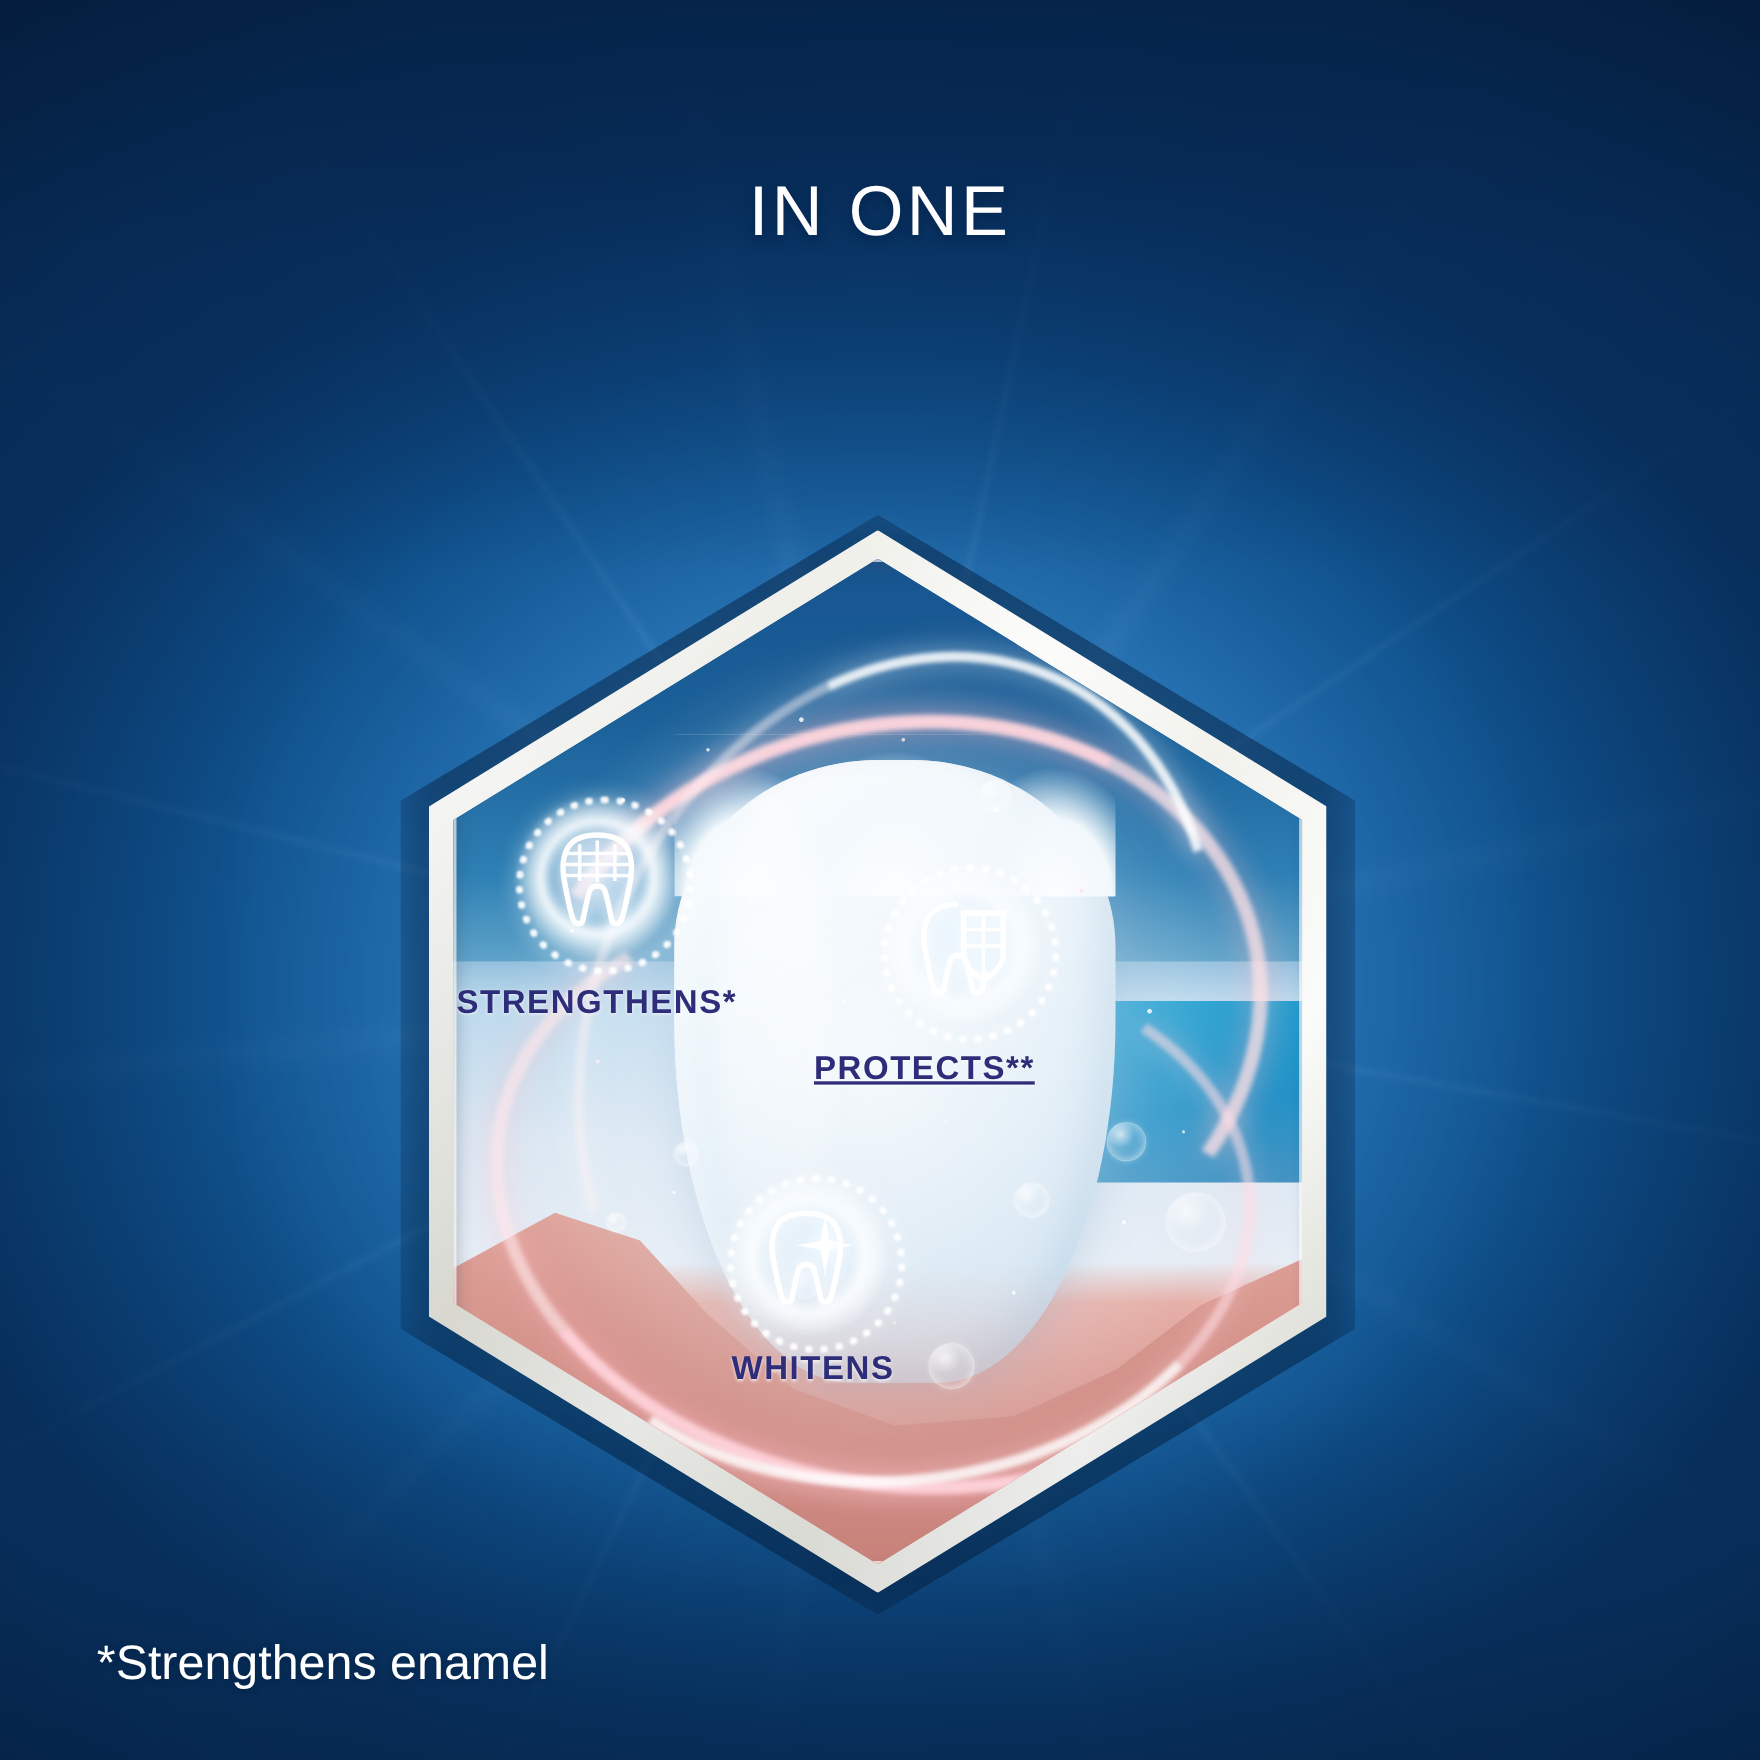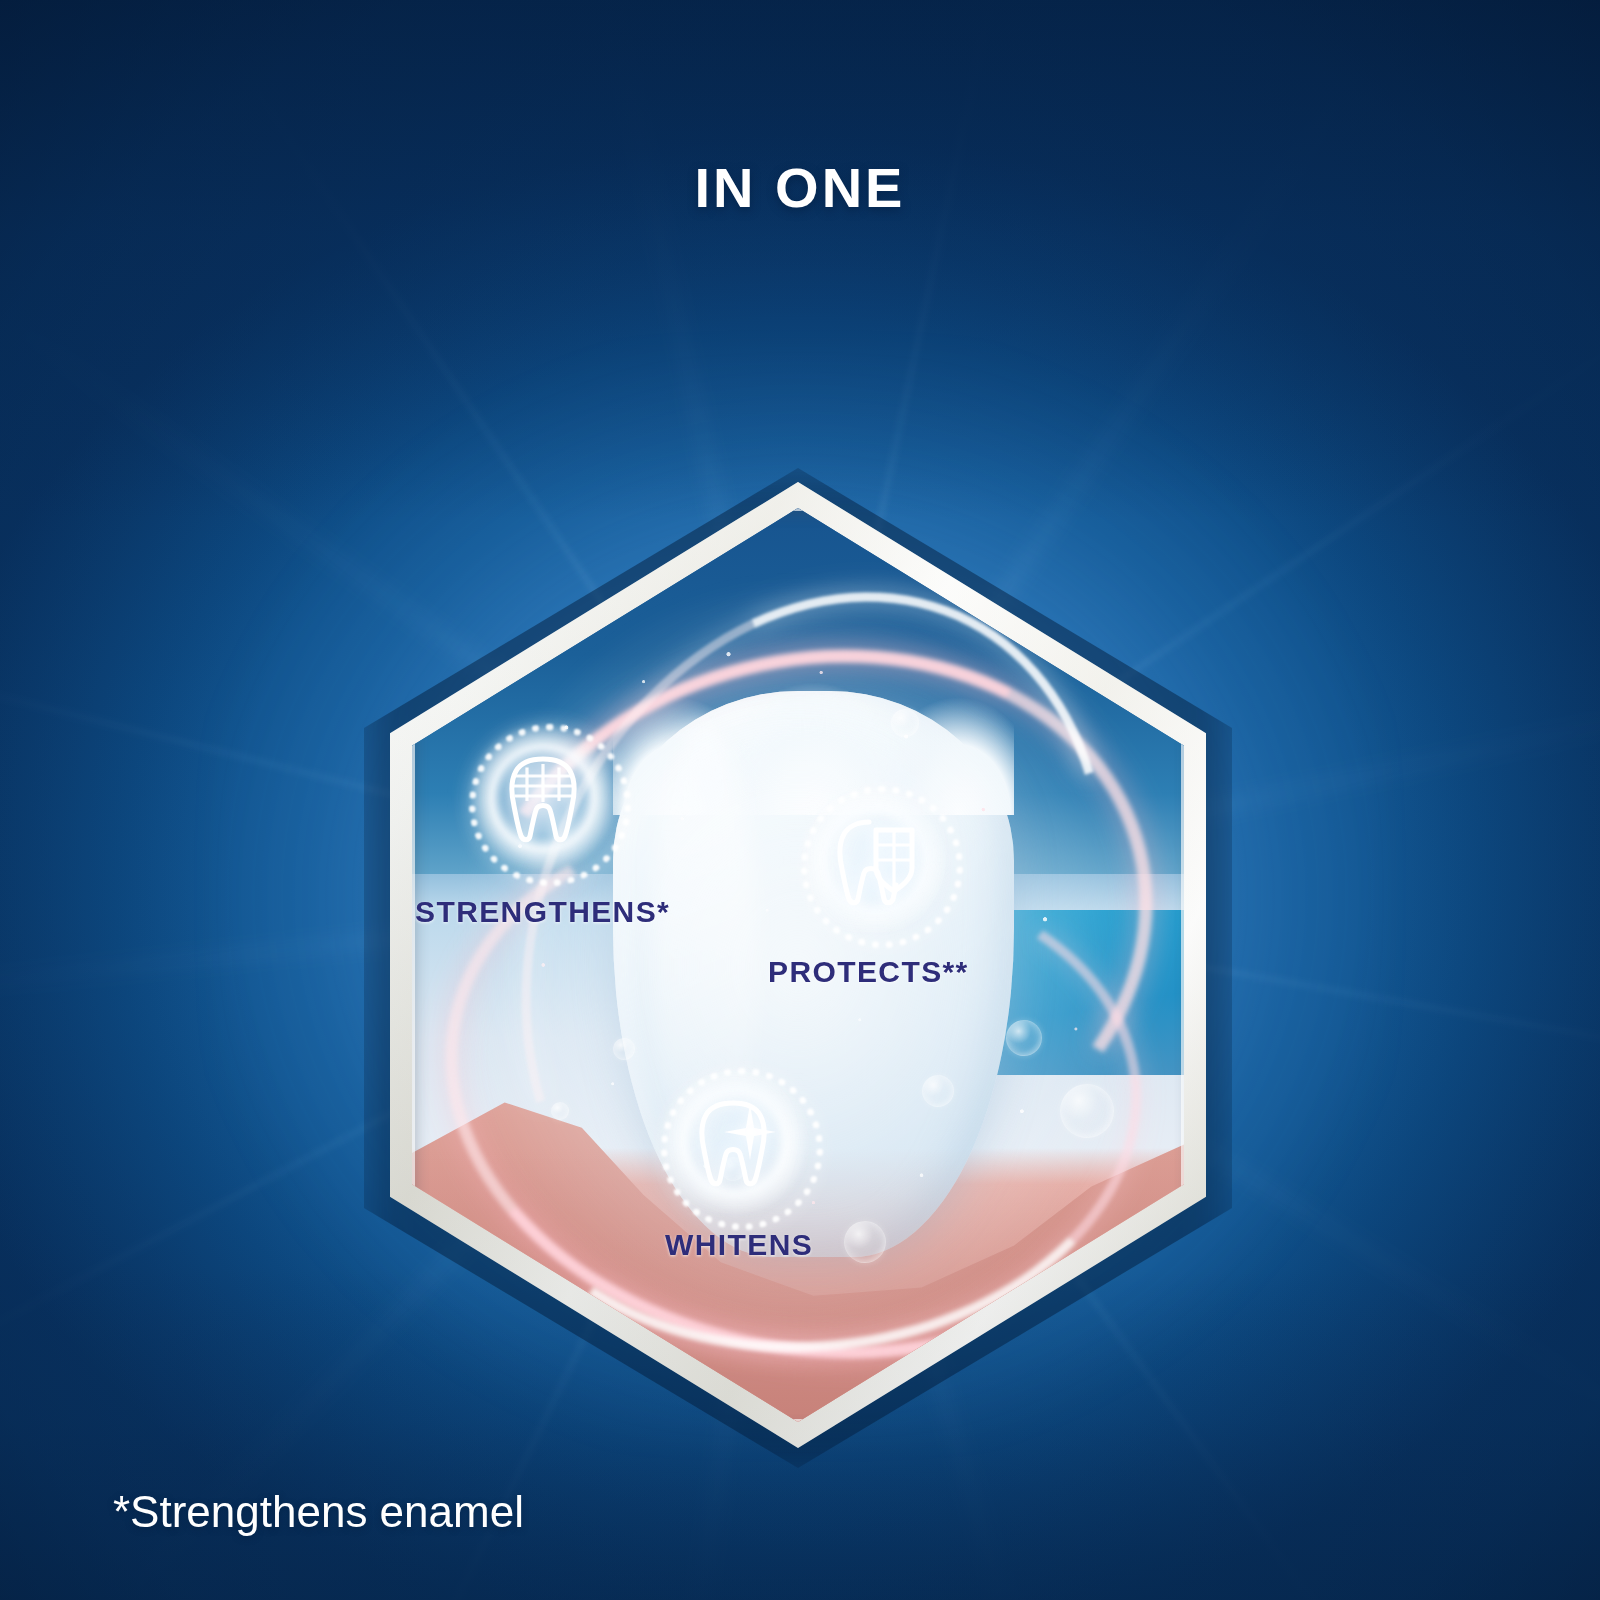--- a/index.html
+++ b/index.html
@@ -216,30 +216,30 @@
   
   .headline{
     position:absolute;left:0;top:142px;width:100%;text-align:center;
     color:#ffffff;line-height:1;
     text-shadow:0 3px 10px rgba(3,28,60,.55);
   }
   .headline .l1{
     display:block;font-size:92px;font-weight:bold;letter-spacing:1.5px;
   }
   .headline .l2{
-    display:block;font-size:56px;font-weight:700;letter-spacing:3px;margin-top:18px;
+    display:block;font-size:64px;font-weight:400;letter-spacing:3px;margin-top:18px;
   }
 
   
   .footnotes{
     position:absolute;left:88px;bottom:60px;color:#ffffff;
     font-size:44px;font-weight:300;line-height:1.30;
     text-shadow:0 2px 6px rgba(3,28,60,.5);
   }
-  .footnotes div{white-space:nowrap;margin-left:25px;}
+  .footnotes div{white-space:nowrap;}
 </style>
 </head>
 <body>
 
 <div id="stage">
 
   <div class="bg-base"></div>
   <div class="rays">
     <div class="ray wide" style="transform:translate(-50%,0) rotate(8deg)"></div>
     <div class="ray" style="transform:translate(-50%,0) rotate(26deg)"></div>
@@ -323,21 +323,21 @@
     <div class="badge-halo2"></div>
     <div class="badge-halo"></div>
     <div class="badge-ring-dots"></div>
     <svg width="88" height="92" viewBox="0 0 88 92">
       <path d="M38 8 C26 8 17 13 13 20 C8 29 8 42 11 55 C13 65 15 77 18 85 C20 90 26 90 27 85 C29 75 31 65 33 59 C35 53 45 53 47 59 C49 65 51 75 53 85 C54 90 60 90 62 85 C63 81 64 76 65 71" fill="none" stroke="#ffffff" stroke-width="5" stroke-linejoin="round" stroke-linecap="round"></path>
       <path d="M45 16 L81 16 L81 54 C81 66 68 74 63 77 C58 74 45 66 45 54 Z" fill="none" stroke="#ffffff" stroke-width="5" stroke-linejoin="round"></path>
       <path d="M45 31 L81 31 M45 46 L81 46" fill="none" stroke="#ffffff" stroke-width="3.2"></path>
       <path d="M63 16 L63 77" fill="none" stroke="#ffffff" stroke-width="3.2"></path>
     </svg>
   </div>
-  <div class="benefit-label" style="left:768px;top:955px;">PROTECTS**</div>
+  <div class="benefit-label" style="left:740px;top:955px;text-decoration:underline;">PROTECTS**</div>
 
   <div class="badge" style="left:675px;top:1082px;">
     <div class="badge-halo2"></div>
     <div class="badge-halo"></div>
     <div class="badge-ring-dots"></div>
     <svg width="86" height="92" viewBox="0 0 86 92">
       <path d="M41 7 C27 7 18 12 14 19 C9 28 9 41 12 54 C14 64 16 76 19 84 C21 89 27 89 28 84 C30 74 32 64 34 58 C36 52 46 52 48 58 C50 64 52 74 54 84 C55 89 61 89 63 84 C66 76 68 64 70 54 C73 41 73 28 68 19 C64 12 55 7 41 7 Z" fill="none" stroke="#ffffff" stroke-width="5" stroke-linejoin="round"></path>
       <path d="M58 8 L62 32 L84 36 L62 40 L58 64 L54 40 L32 36 L54 32 Z" fill="#ffffff" opacity=".98"></path>
       <circle cx="58" cy="36" r="3.2" fill="#ffffff"></circle>
     </svg>

